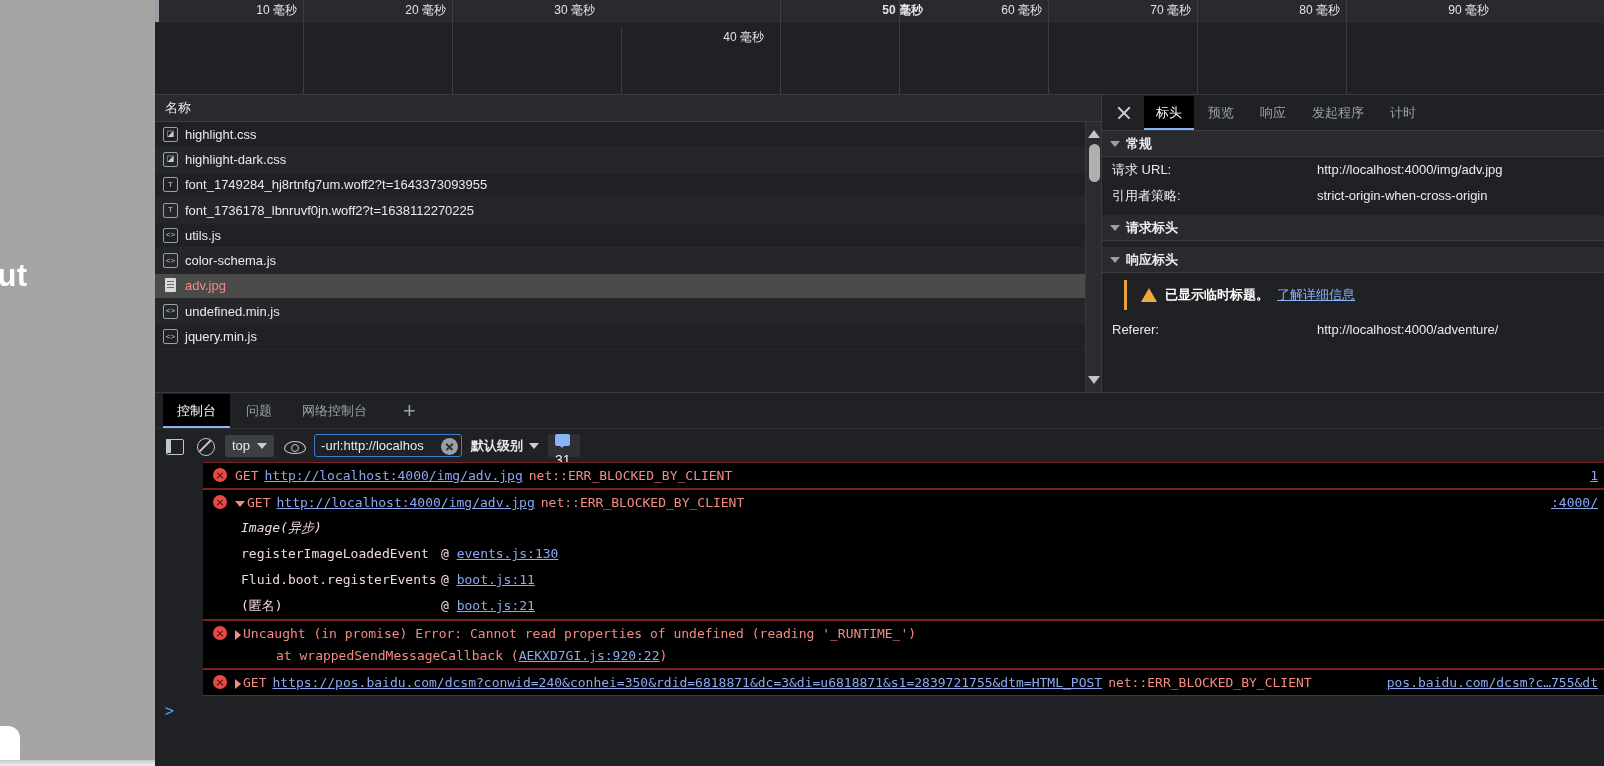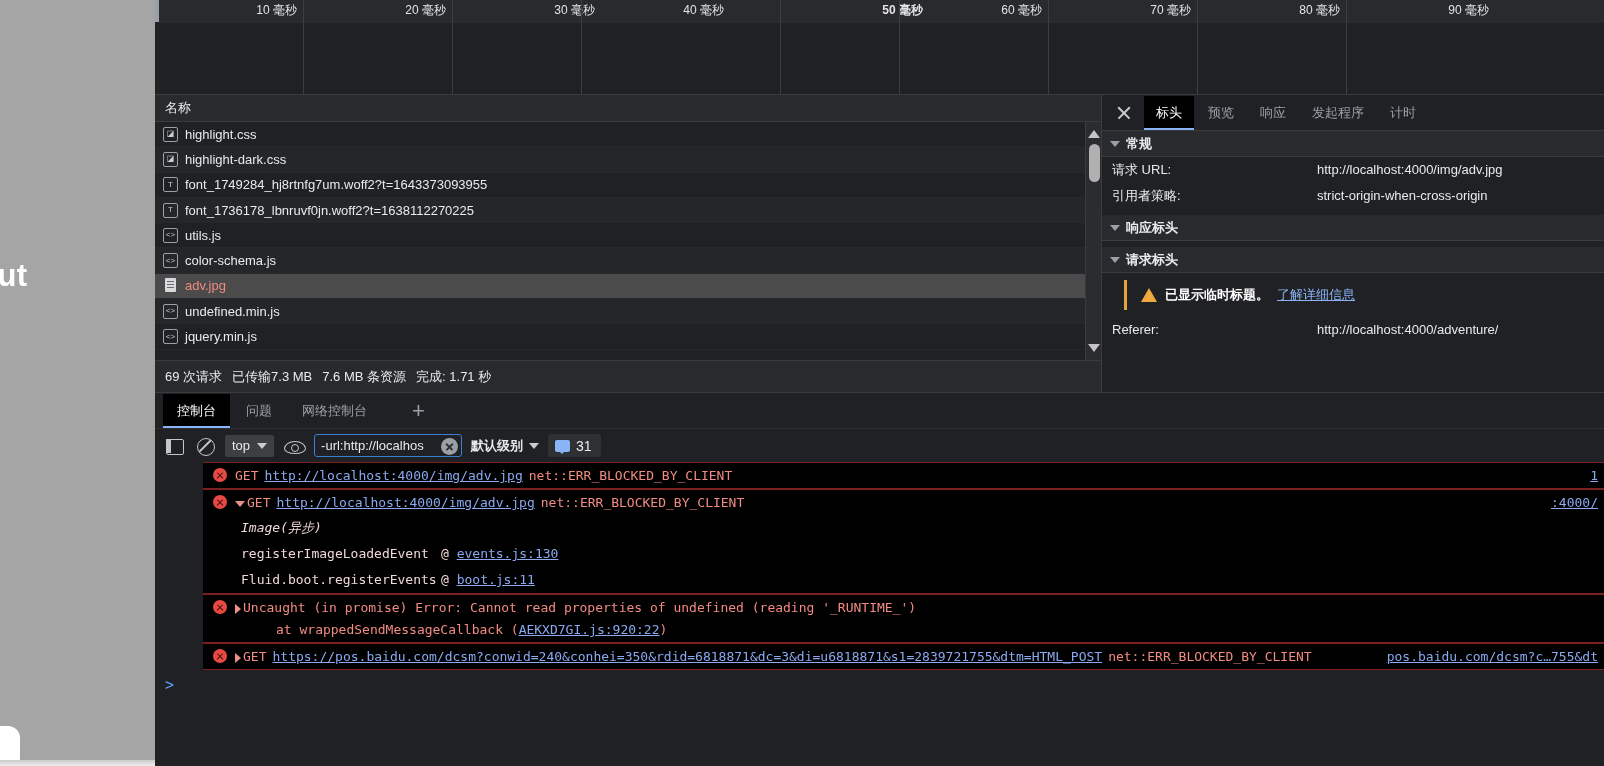--- a/index.html
+++ b/index.html
@@ -159,21 +159,21 @@
     border-left: 8px solid transparent; border-right: 8px solid transparent;
     border-bottom: 14px solid #f0a93c; position: relative;
   }
   .warn-txt { font-weight: bold; color: #ffffff; }
   .warn-link { color: #8ab4f8; text-decoration: underline; cursor: pointer; }
 
   
   .drawer { flex: 1; display: flex; flex-direction: column; border-top: 1px solid #3a3b3e; min-height: 0; }
   .drawer-tabs {
     height: 36px; background: #202124; display: flex; align-items: center;
-    padding-left: 8px; gap: 19px; flex: none; border-bottom: 1px solid #2f3033;
+    padding-left: 8px; gap: 10px; flex: none; border-bottom: 1px solid #2f3033;
   }
   .ctab {
     height: 34px; padding: 0 14px; display: flex; align-items: center;
     font-size: 13px; color: #9aa0a6; cursor: pointer; position: relative;
   }
   .ctab.active { color: #ffffff; background: #000000; }
   .ctab.active::after {
     content: ""; position: absolute; left: 0; right: 0; bottom: 0; height: 2px; background: #8ab4f8;
   }
   .plus { font-size: 22px; color: #9aa0a6; padding: 0 12px; cursor: pointer; line-height: 1; }
@@ -231,21 +231,21 @@
   }
   .filter-clear::before, .filter-clear::after {
     content: ""; position: absolute; left: 4px; top: 8px; width: 9px; height: 1.5px; background: #303134;
   }
   .filter-clear::before { transform: rotate(45deg); }
   .filter-clear::after  { transform: rotate(-45deg); }
   .level-select { display: flex; align-items: center; gap: 6px; cursor: pointer; }
   .level-select .lbl { font-size: 13px; color: #e8eaed; font-weight: bold; }
   .issues-badge {
     display: flex; align-items: center; gap: 6px; height: 23px;
-    padding: 0 9px 0 7px; background: #2f3033; border-radius: 3px; cursor: pointer;
+    padding: 0 9px 0 7px; background: #2f3033; border-radius: 3px; cursor: pointer; flex-direction: column;
   }
   .issue-bub {
     width: 15px; height: 12px; background: #8ab4f8; border-radius: 2px;
     position: relative; flex: none;
   }
   .issue-bub::after {
     content: ""; position: absolute; left: 3px; top: 10px;
     border-left: 4px solid transparent; border-right: 4px solid transparent;
     border-top: 4px solid #8ab4f8;
   }
@@ -313,21 +313,21 @@
         <div id="tl-cells">
             <div class="tl-cell" style="left: -1px; width: 149px;">
               <div class="tl-label">10 毫秒</div>
             </div>
             <div class="tl-cell" style="left: 148px; width: 149px;">
               <div class="tl-label">20 毫秒</div>
             </div>
             <div class="tl-cell" style="left: 297px; width: 149px;">
               <div class="tl-label">30 毫秒</div>
             </div>
-            <div class="tl-cell" style="left: 426px; width: 149px;">
+            <div class="tl-cell" style="left: 466px; width: 149px; margin-top: 27px;">
               <div class="tl-label">40 毫秒</div>
             </div>
             <div class="tl-cell" style="left: 625px; width: 149px; font-weight: bold;">
               <div class="tl-label">50 毫秒</div>
             </div>
             <div class="tl-cell" style="left: 744px; width: 149px;">
               <div class="tl-label">60 毫秒</div>
             </div>
             <div class="tl-cell" style="left: 893px; width: 149px;">
               <div class="tl-label">70 毫秒</div>
@@ -382,26 +382,20 @@
                 <div class="row">
                   <span class="ficon">&lt;&gt;</span>
                   <span class="fname">jquery.min.js</span>
                 </div>
               </div>
             <div class="scrollbar">
               <div class="sb-arrow sb-up"></div>
               <div class="sb-thumb"></div>
               <div class="sb-arrow sb-down"></div>
             </div>
-          </div>
-          <div class="status-bar">
-            <span>69 次请求</span>
-            <span>已传输7.3 MB</span>
-            <span>7.6 MB 条资源</span>
-            <span>完成: 1.71 秒</span>
           </div>
         </div>
 
         <div class="details">
           <div class="det-tabs">
             <div class="close-x"></div>
             <div id="det-tabs-host" style="display:flex;gap:2px;">
                 <div class="dtab active">标头</div>
                 <div class="dtab">预览</div>
                 <div class="dtab">响应</div>
@@ -419,26 +413,26 @@
               <span class="k">请求 URL:</span>
               <span class="v">http://localhost:4000/img/adv.jpg</span>
             </div>
             <div class="kv">
               <span class="k">引用者策略:</span>
               <span class="v">strict-origin-when-cross-origin</span>
             </div>
 
             <div class="sec-head" style="margin-top:6px;">
               <span class="tri"></span>
-              <span>响应标头</span>
+              <span>请求标头</span>
             </div>
 
             <div class="sec-head" style="margin-top:6px;">
               <span class="tri"></span>
-              <span>请求标头</span>
+              <span>响应标头</span>
             </div>
 
             <div class="warn-box">
               <span class="warn-tri"></span>
               <span class="warn-txt">已显示临时标题。</span>
               <span class="warn-link">了解详细信息</span>
             </div>
 
             <div class="kv">
               <span class="k">Referer:</span>
@@ -506,20 +500,21 @@
             <span style="width:6px"></span>
             <span class="elink">http://localhost:4000/img/adv.jpg</span>
             <span style="width:6px"></span>
             <span class="etxt">net::ERR_BLOCKED_BY_CLIENT</span>
             <span class="src-right">:4000/</span>
           </div>
           <div id="stack-host">
               <div class="stack"><span class="fn" style="min-width: 200px; display: inline-block; font-style: italic;">Image(异步)</span></div>
               <div class="stack"><span class="fn" style="min-width: 200px; display: inline-block;">registerImageLoadedEvent</span><span class="at">@ </span><span class="elink">events.js:130</span></div>
               <div class="stack"><span class="fn" style="min-width: 200px; display: inline-block;">Fluid.boot.registerEvents</span><span class="at">@ </span><span class="elink">boot.js:11</span></div>
+              <div class="stack"><span class="fn" style="min-width: 200px; display: inline-block;">(匿名)</span><span class="at">@ </span><span class="elink">boot.js:21</span></div>
             </div>
         </div>
 
         <div class="err-group">
           <div class="err-line">
             <span class="err-ico"></span>
             <span class="disc"></span>
             <span class="etxt">Uncaught (in promise) Error: Cannot read properties of undefined (reading '_RUNTIME_')</span>
           </div>
           <div class="err-line" style="padding-left:73px;padding-top:0;">

